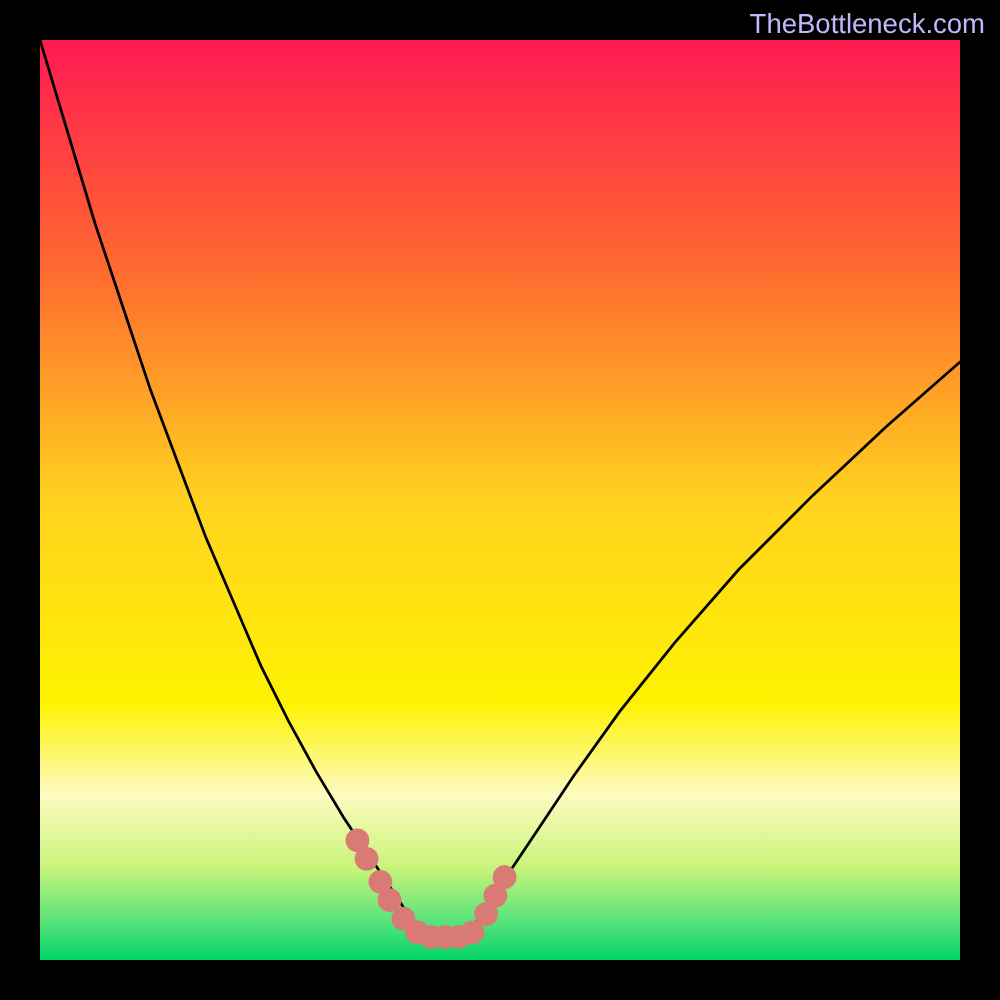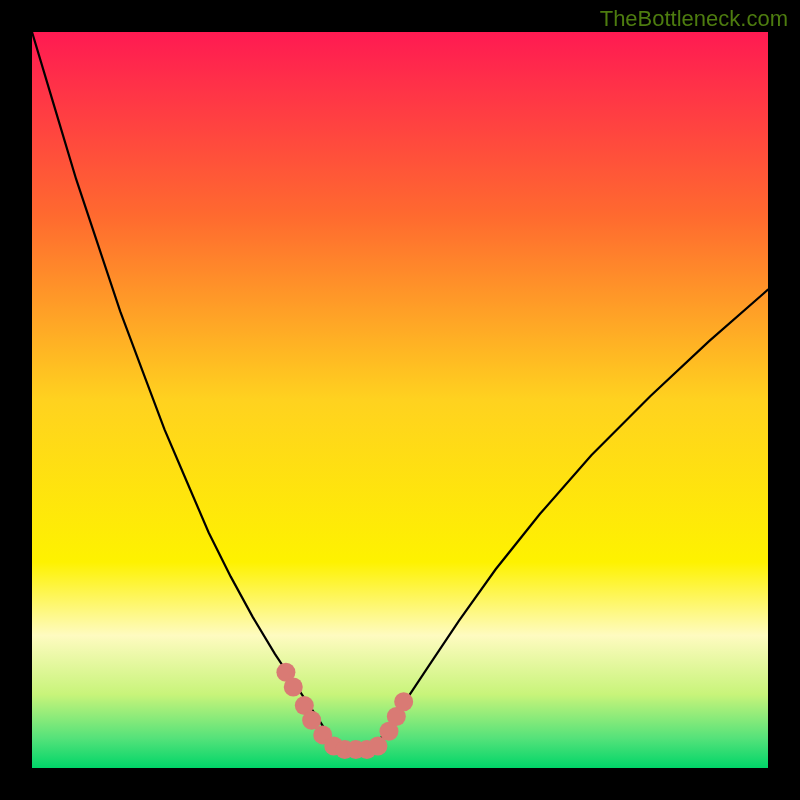--- a/index.html
+++ b/index.html
@@ -9,21 +9,21 @@
     height: 800px;
     background: #000;
     position: relative;
     overflow: hidden;
     font-family: Arial, sans-serif;
   }
   .watermark {
     position: absolute;
     top: 6px;
     right: 12px;
-    color: #4d7c0f;
+    color: #c4b5fd;
     font-size: 22px;
     z-index: 10;
     text-align: center;
   }
   .plot {
     position: absolute;
     left: 32px;
     top: 32px;
     width: 736px;
     height: 736px;

